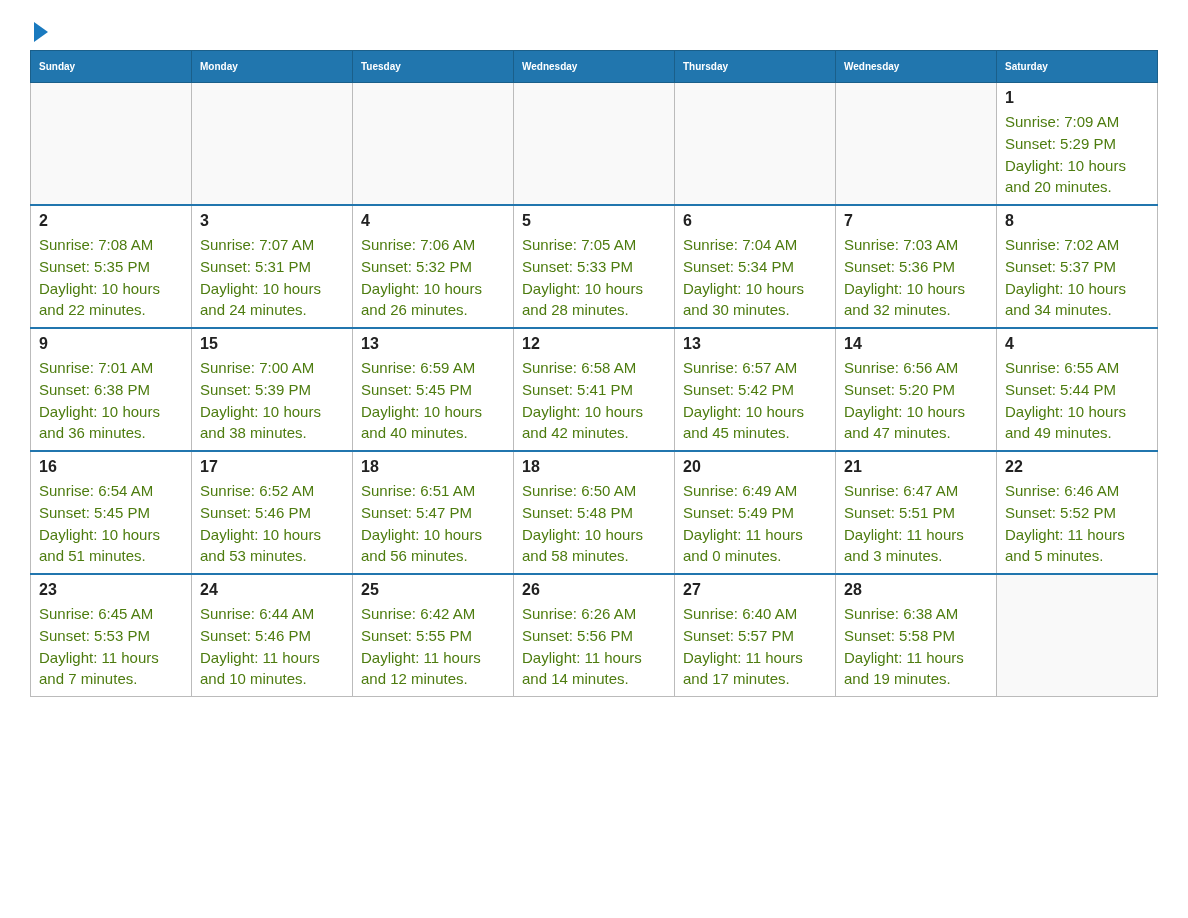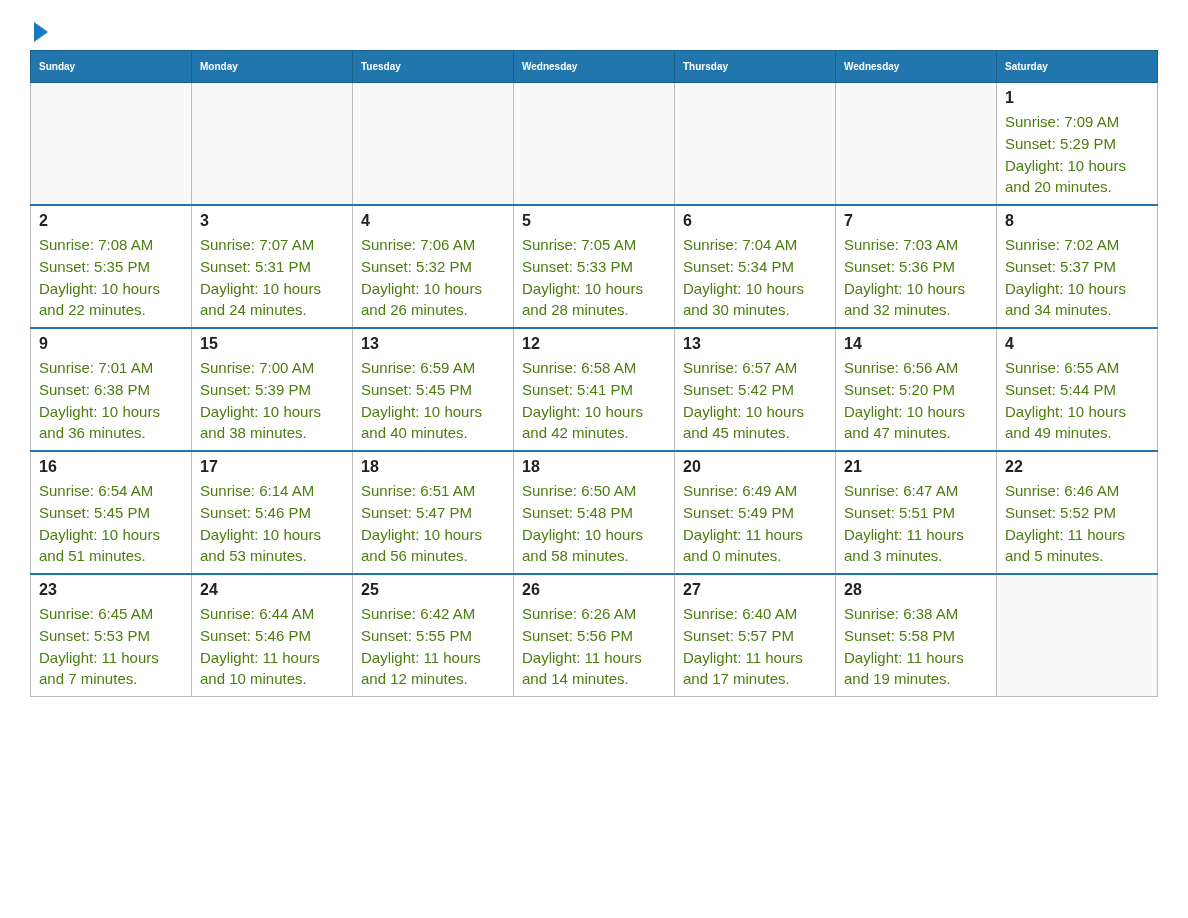--- a/index.html
+++ b/index.html
@@ -234,21 +234,21 @@
       </tr>
       <tr class="row-divider">
         <td>
           <span class="day-number">16</span>
           <div class="day-info">Sunrise: 6:54 AM
 Sunset: 5:45 PM
 Daylight: 10 hours and 51 minutes.</div>
         </td>
         <td>
           <span class="day-number">17</span>
-          <div class="day-info">Sunrise: 6:14 AM
+          <div class="day-info">Sunrise: 6:52 AM
 Sunset: 5:46 PM
 Daylight: 10 hours and 53 minutes.</div>
         </td>
         <td>
           <span class="day-number">18</span>
           <div class="day-info">Sunrise: 6:51 AM
 Sunset: 5:47 PM
 Daylight: 10 hours and 56 minutes.</div>
         </td>
         <td>

